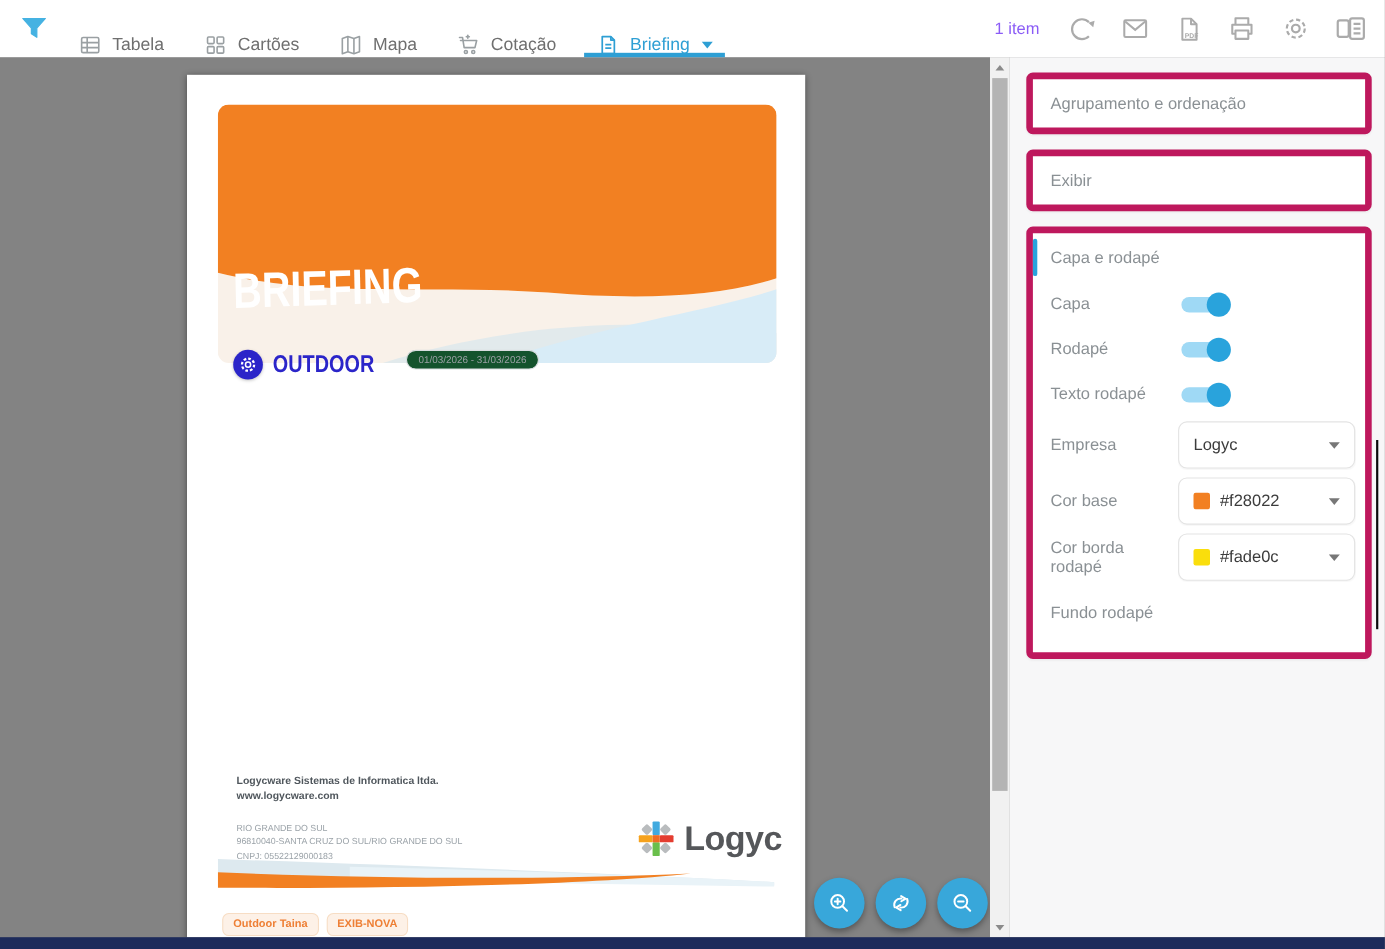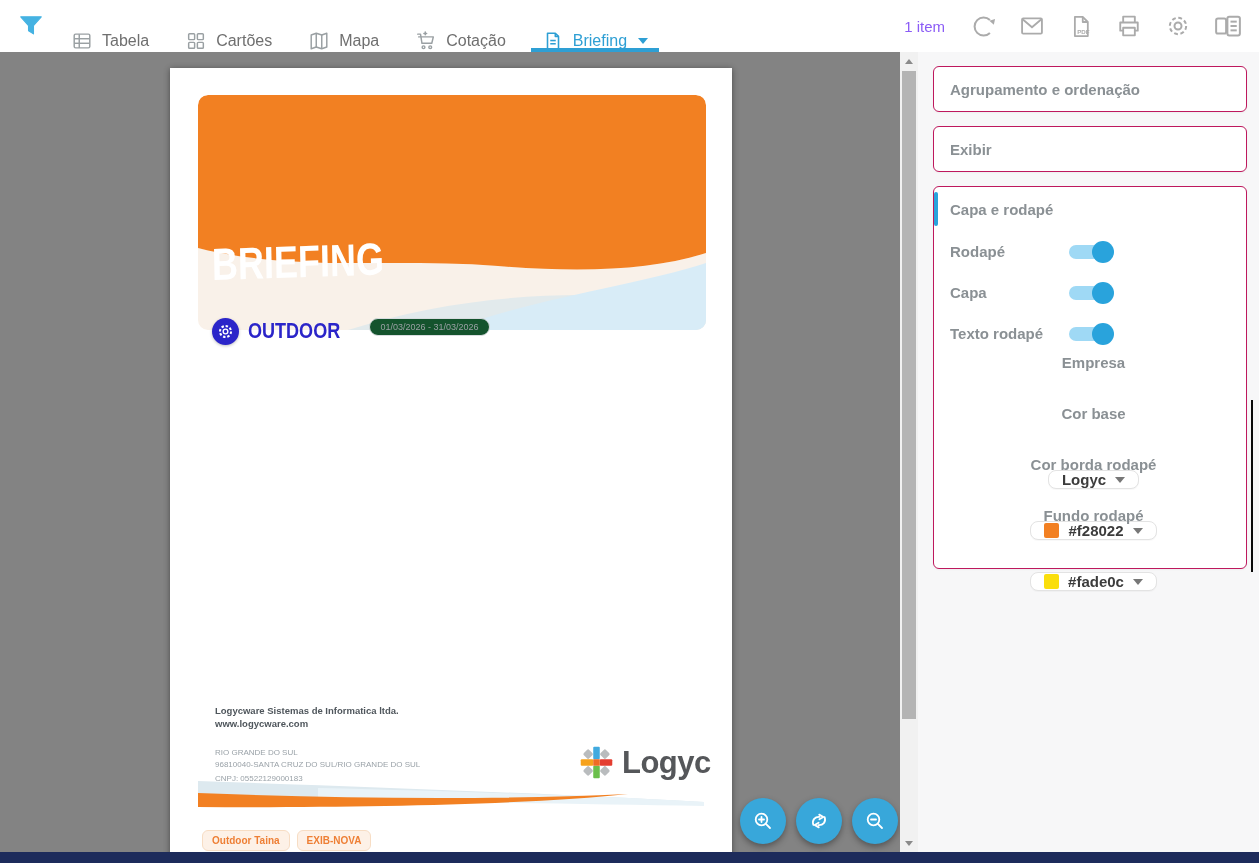--- a/index.html
+++ b/index.html
@@ -55,30 +55,30 @@
   
   .vscroll { position:absolute; left:900px; top:52px; width:18px; height:800px; background:#f1f1f1; }
   .vs-up, .vs-down { position:absolute; left:0; width:18px; height:18px; display:flex; align-items:center; justify-content:center; }
   .vs-up { top:0; } .vs-down { bottom:0; }
   .tri-up { width:0; height:0; border-left:4px solid transparent; border-right:4px solid transparent; border-bottom:5px solid #8a8a8a; }
   .tri-dn { width:0; height:0; border-left:4px solid transparent; border-right:4px solid transparent; border-top:5px solid #8a8a8a; }
   .vs-thumb { position:absolute; left:2px; top:19px; width:14px; height:648px; background:#b4b4b4; }
 
   
   .panel { position:absolute; left:918px; top:52px; width:341px; height:800px; background:#f7f7f8; padding:14px 12px 0 15px; }
-  .card { background:#fff; border:1px solid #be185d; border-radius:6px; box-shadow:0 1px 2px rgba(0,0,0,.04); margin-bottom:14px;font-weight:bold; }
+  .card { background:#fff; border:6px solid #be185d; border-radius:6px; box-shadow:0 1px 2px rgba(0,0,0,.04); margin-bottom:14px; }
   .sec-head { height:44px; display:flex; align-items:center; padding-left:16px; color:#8a9094; font-size:15px; position:relative; cursor:pointer; }
   .sec-head.open::before { content:""; position:absolute; left:0; top:5px; bottom:5px; width:4px; border-radius:3px; background:#29a3dc; }
   .card.expanded { padding-bottom:10px; }
   .row { display:flex; align-items:center; padding-left:16px; padding-right:9px; }
   .toggle-row { height:41px; }
   .row-label { flex:0 0 116px; color:#8a9094; font-size:15px; }
   .toggle { position:relative; width:42px; height:14px; background:#9fd9f5; border-radius:7px; margin-left:3px; cursor:pointer; }
   .toggle .knob { position:absolute; right:-3px; top:-4px; width:22px; height:22px; border-radius:50%; background:#29a3dc; }
-  .select-row { height:51px;flex-direction:column; }
+  .select-row { height:51px; }
   .select { flex:1; height:43px; border:1px solid #e3e3e3; border-radius:8px; background:#fff; display:flex; align-items:center; padding:0 13px; gap:9px; cursor:pointer; box-shadow:0 1px 1px rgba(0,0,0,.03); }
   .swatch { width:15px; height:15px; border-radius:2px; flex:0 0 15px; }
   .sel-value { font-size:15px; color:#3c3c3c; }
   .sel-caret { margin-left:auto; width:0; height:0; border-left:5px solid transparent; border-right:5px solid transparent; border-top:6px solid #777; }
 
   .panel-scroll-line { position:absolute; left:1251px; top:400px; width:2px; height:172px; background:#0a0a0a; z-index:30; }
 
   .bottom-bar { position:absolute; left:0; bottom:0; width:1259px; height:11px; background:#1d2b5b; z-index:25; }
 
   svg { display:block; }
@@ -321,27 +321,27 @@
       <span>Exibir</span>
     </div>
   </div>
 
   <div class="card expanded">
     <div class="sec-head open">
       <span>Capa e rodapé</span>
     </div>
 
     <div class="row toggle-row">
-      <span class="row-label">Rodapé</span>
+      <span class="row-label">Capa</span>
       <span class="toggle">
           <span class="knob"></span>
         </span>
     </div>
     <div class="row toggle-row">
-      <span class="row-label">Capa</span>
+      <span class="row-label">Rodapé</span>
       <span class="toggle">
           <span class="knob"></span>
         </span>
     </div>
     <div class="row toggle-row">
       <span class="row-label">Texto rodapé</span>
       <span class="toggle">
           <span class="knob"></span>
         </span>
     </div>

